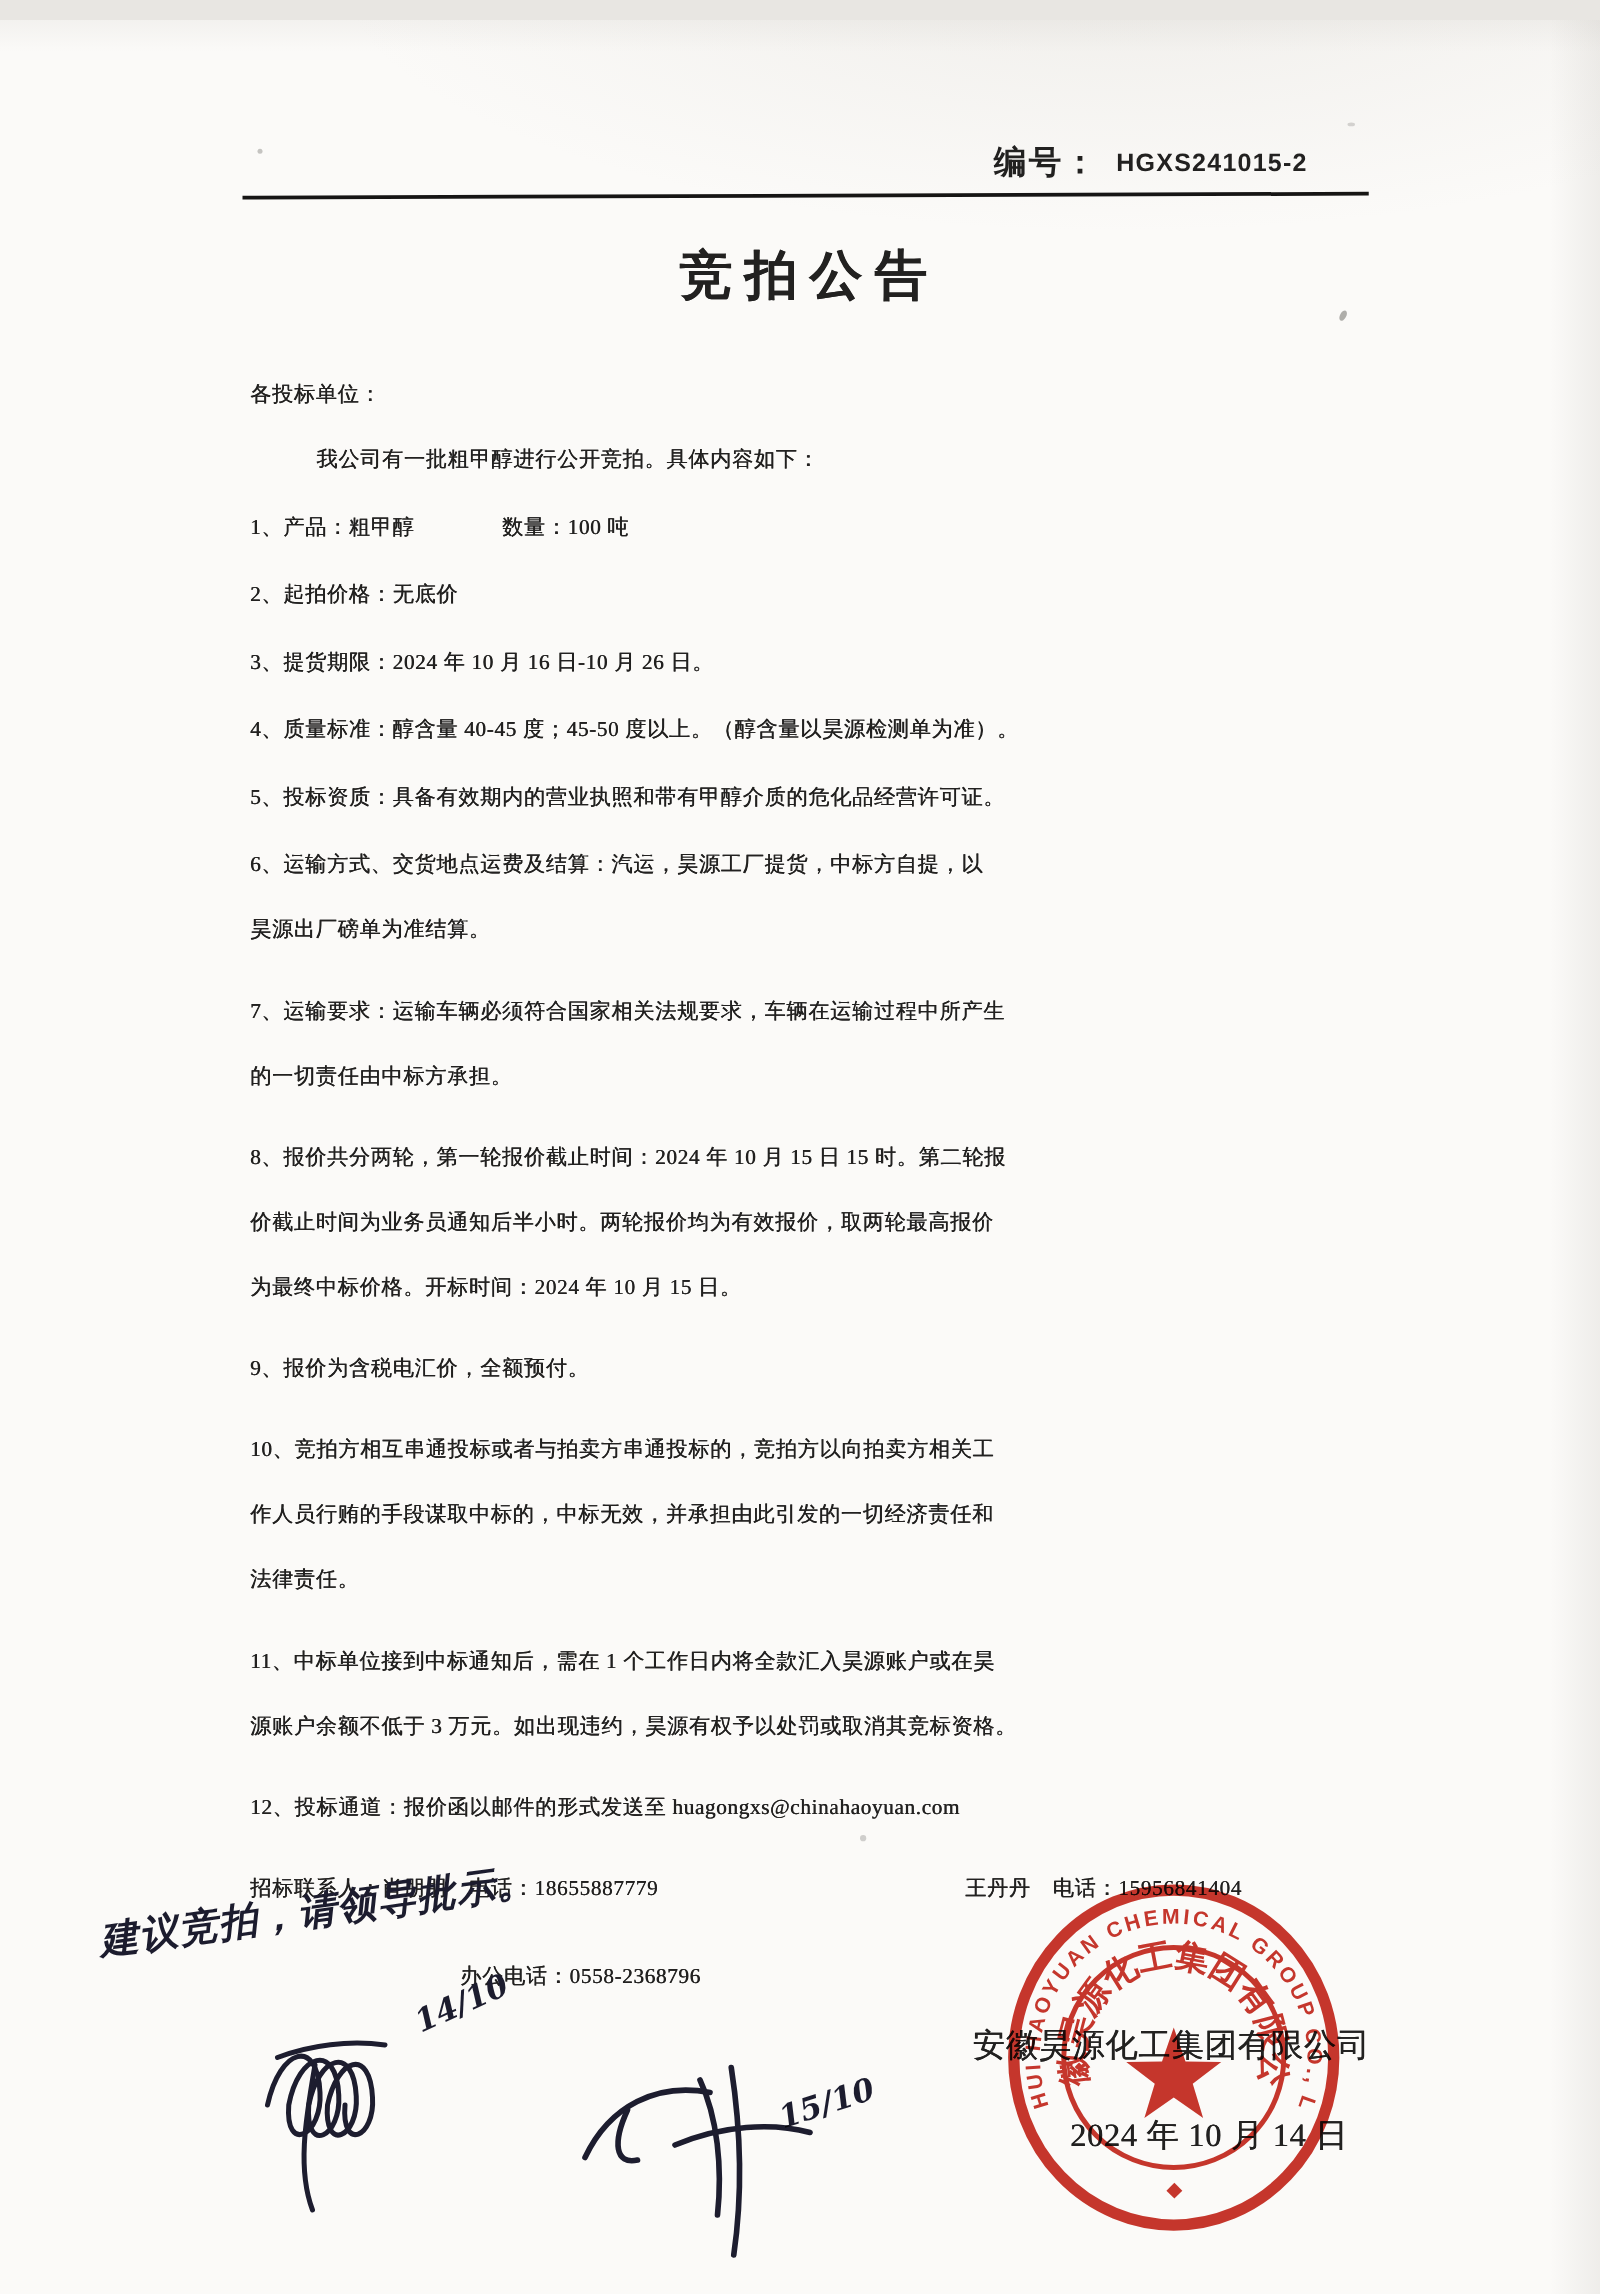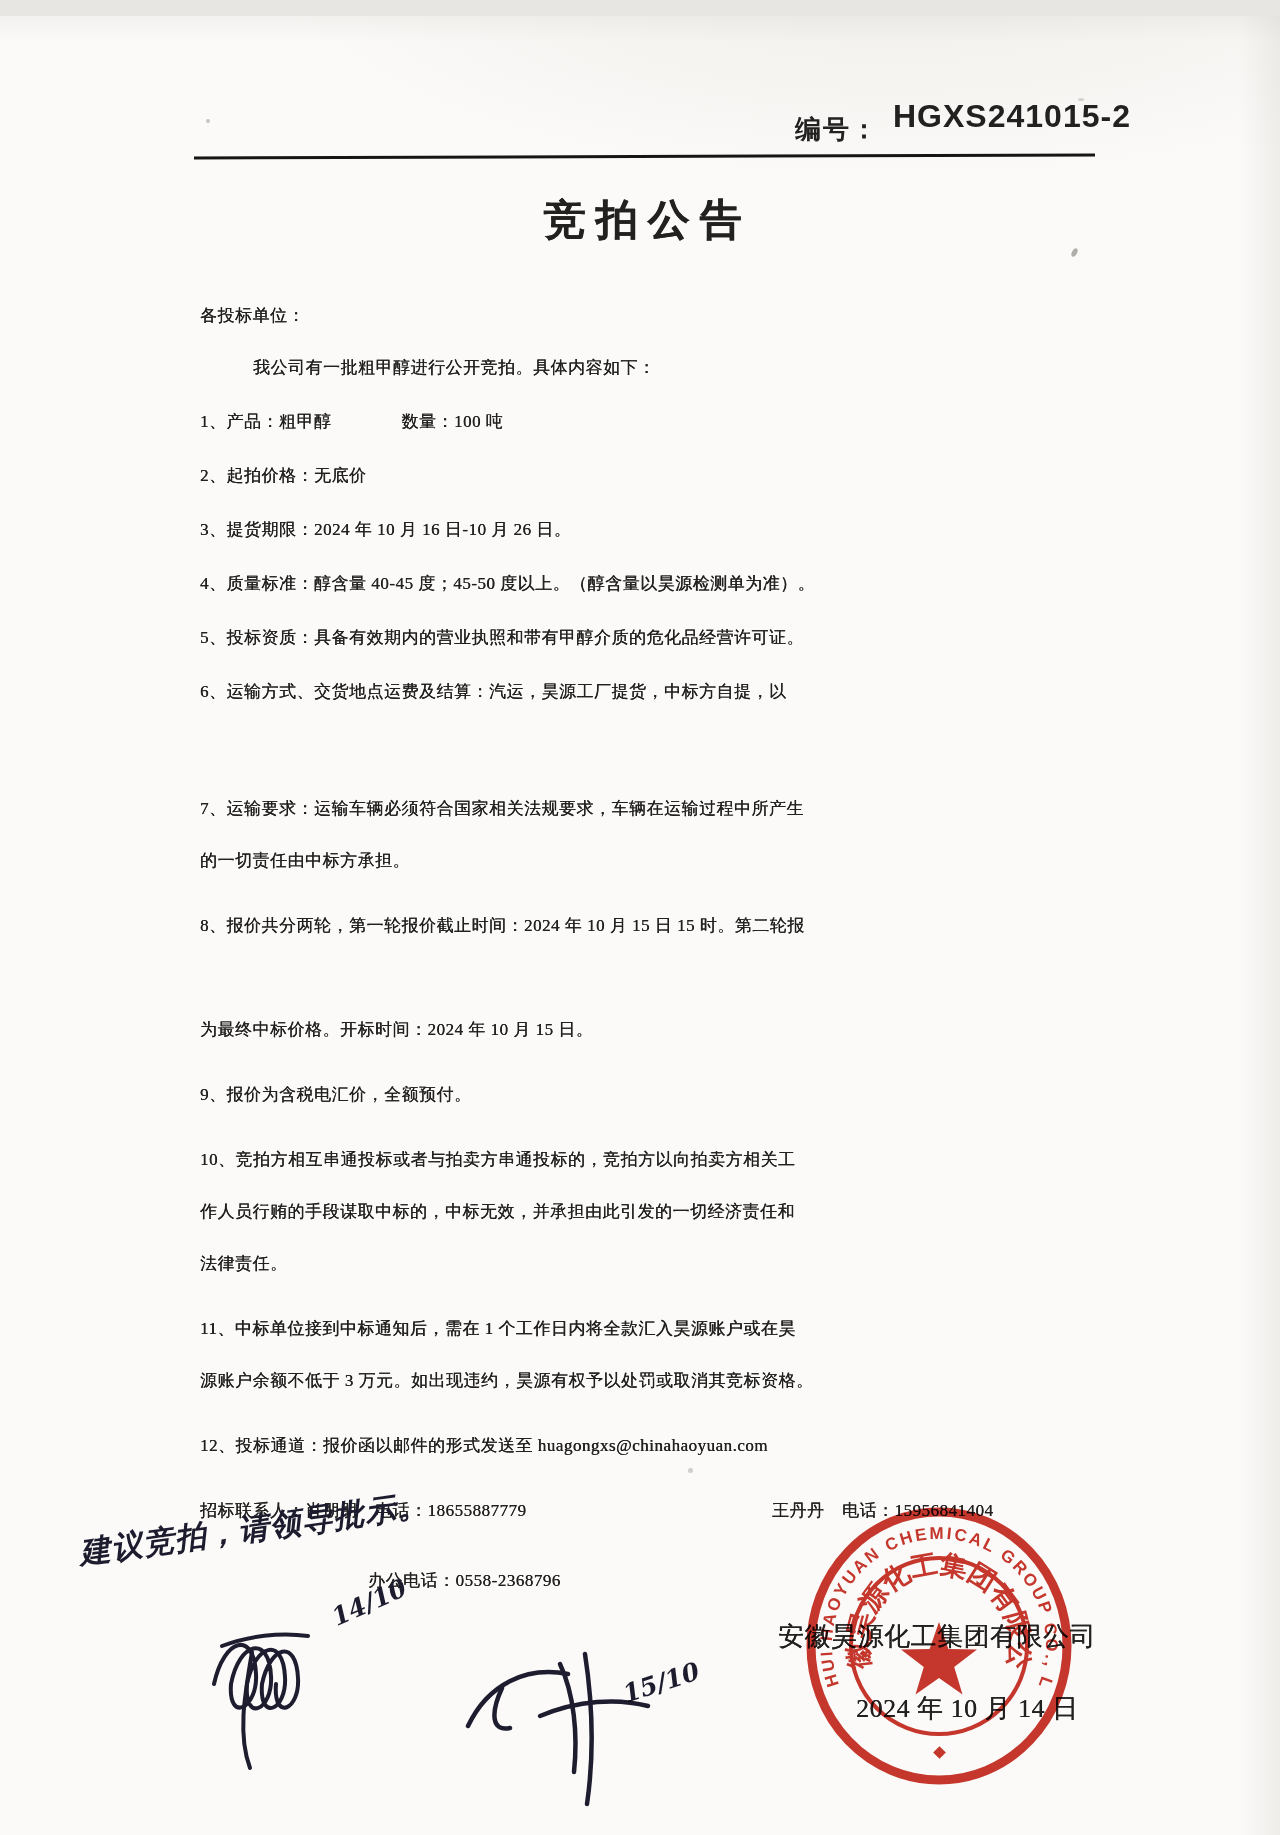--- a/index.html
+++ b/index.html
@@ -36,38 +36,40 @@
   svg{position:absolute;left:0;top:0;}
   .stamp-svg{mix-blend-mode:multiply;opacity:.92;}
   .ink-svg{mix-blend-mode:multiply;}
 </style>
 </head>
 <body>
 
 <div class="page">
 
   <div class="abs hdr" style="left:795px;top:96px;font-size:26px;letter-spacing:2px;">编号：</div>
-  <div class="abs hdr" style="left:893px;top:82px;font-size:32px;letter-spacing:1px;">HGXS241015-2</div>
+  <div class="abs hdr" style="left:893px;top:104px;font-size:20px;letter-spacing:1px;">HGXS241015-2</div>
 
   <div class="rule" style="left:194px;top:139px;width:901px;height:3px;"></div>
 
   <div class="abs title" style="left:200px;top:176px;width:895px;text-align:center;">竞拍公告</div>
 
   <div class="abs bodyline" style="left:200px;top:283px;">各投标单位：</div>
   <div class="abs bodyline" style="left:253px;top:335px;">我公司有一批粗甲醇进行公开竞拍。具体内容如下：</div>
 
   <div class="abs bodyline" style="left:200px;top:389px;">1、产品：粗甲醇　　　　数量：100 吨</div>
   <div class="abs bodyline" style="left:200px;top:443px;text-align:center;">2、起拍价格：无底价</div>
   <div class="abs bodyline" style="left:200px;top:497px;">3、提货期限：2024 年 10 月 16 日-10 月 26 日。</div>
   <div class="abs bodyline" style="left:200px;top:551px;">4、质量标准：醇含量 40-45 度；45-50 度以上。（醇含量以昊源检测单为准）。</div>
   <div class="abs bodyline" style="left:200px;top:605px;">5、投标资质：具备有效期内的营业执照和带有甲醇介质的危化品经营许可证。</div>
   <div class="abs bodyline" style="left:200px;top:659px;">6、运输方式、交货地点运费及结算：汽运，昊源工厂提货，中标方自提，以</div>
+  <div class="abs bodyline" style="left:200px;top:711px;">昊源出厂磅单为准结算。</div>
   <div class="abs bodyline" style="left:200px;top:776px;">7、运输要求：运输车辆必须符合国家相关法规要求，车辆在运输过程中所产生</div>
   <div class="abs bodyline" style="left:200px;top:828px;">的一切责任由中标方承担。</div>
   <div class="abs bodyline" style="left:200px;top:893px;">8、报价共分两轮，第一轮报价截止时间：2024 年 10 月 15 日 15 时。第二轮报</div>
+  <div class="abs bodyline" style="left:200px;top:945px;">价截止时间为业务员通知后半小时。两轮报价均为有效报价，取两轮最高报价</div>
   <div class="abs bodyline" style="left:200px;top:997px;">为最终中标价格。开标时间：2024 年 10 月 15 日。</div>
   <div class="abs bodyline" style="left:200px;top:1062px;">9、报价为含税电汇价，全额预付。</div>
   <div class="abs bodyline" style="left:200px;top:1127px;">10、竞拍方相互串通投标或者与拍卖方串通投标的，竞拍方以向拍卖方相关工</div>
   <div class="abs bodyline" style="left:200px;top:1179px;">作人员行贿的手段谋取中标的，中标无效，并承担由此引发的一切经济责任和</div>
   <div class="abs bodyline" style="left:200px;top:1231px;">法律责任。</div>
   <div class="abs bodyline" style="left:200px;top:1296px;">11、中标单位接到中标通知后，需在 1 个工作日内将全款汇入昊源账户或在昊</div>
   <div class="abs bodyline" style="left:200px;top:1348px;">源账户余额不低于 3 万元。如出现违约，昊源有权予以处罚或取消其竞标资格。</div>
   <div class="abs bodyline" style="left:200px;top:1413px;">12、投标通道：报价函以邮件的形式发送至 huagongxs@chinahaoyuan.com</div>
 
   <div class="abs bodyline" style="left:200px;top:1478px;">招标联系人：肖朋朋　电话：18655887779</div>

